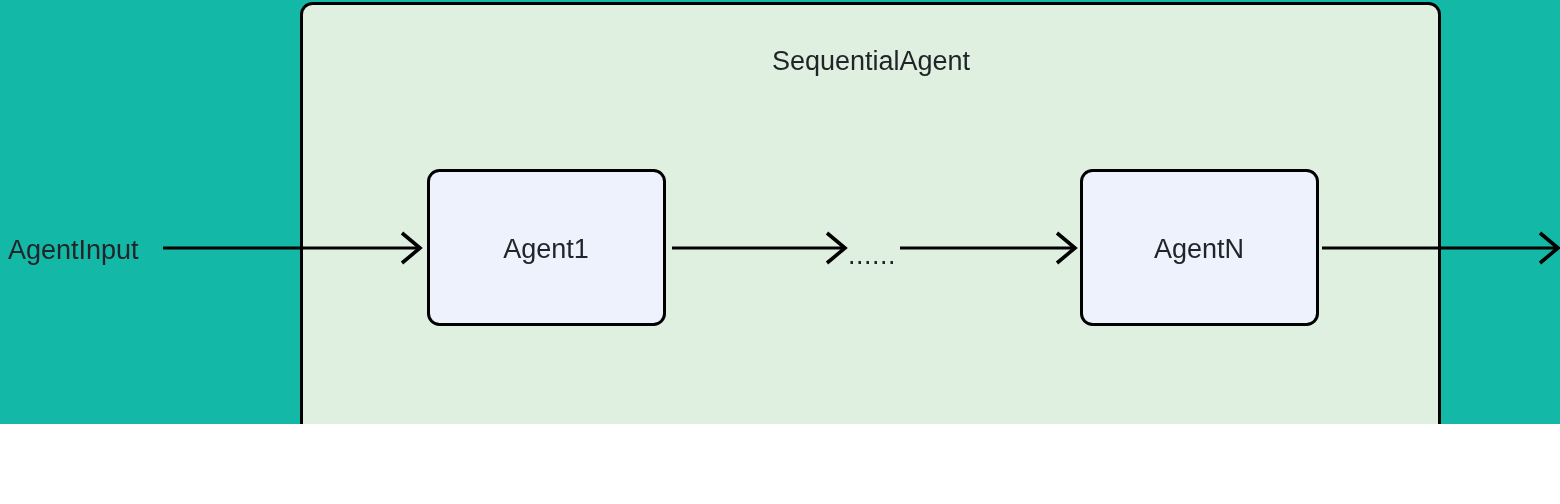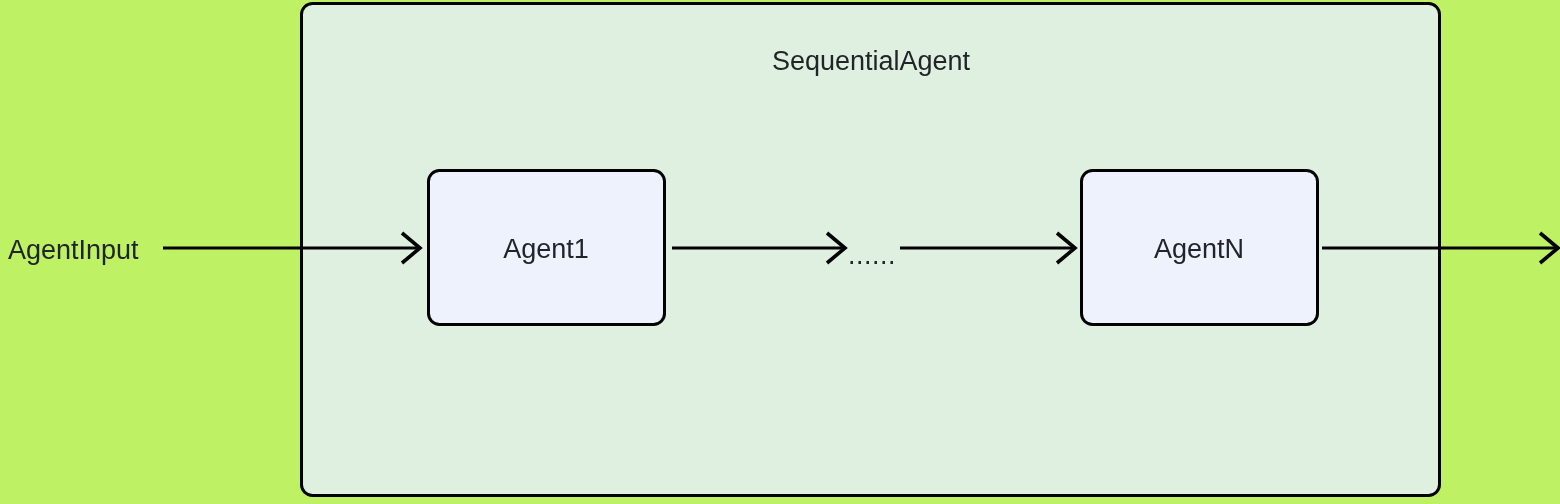--- a/index.html
+++ b/index.html
@@ -7,22 +7,22 @@
     margin: 0;
     padding: 0;
     background: #ffffff;
   }
   body {
     font-family: "Liberation Sans", "DejaVu Sans", sans-serif;
   }
   #diagram-root {
     position: relative;
     width: 1560px;
-    height: 504px;
-    background: #bef264;
+    height: 424px;
+    background: #14b8a6;
     overflow: hidden;
   }
   #diagram-svg {
     position: absolute;
     top: 0;
     left: 0;
     width: 1560px;
     height: 504px;
     display: block;
   }

